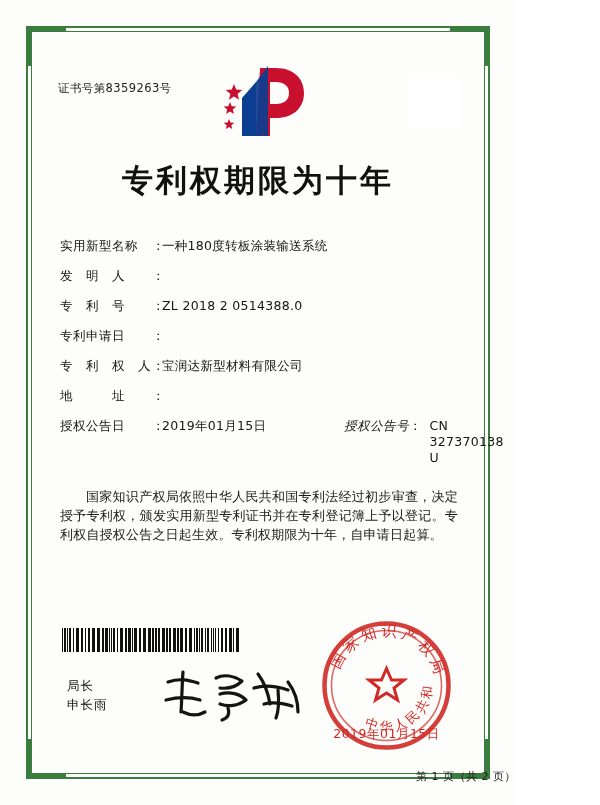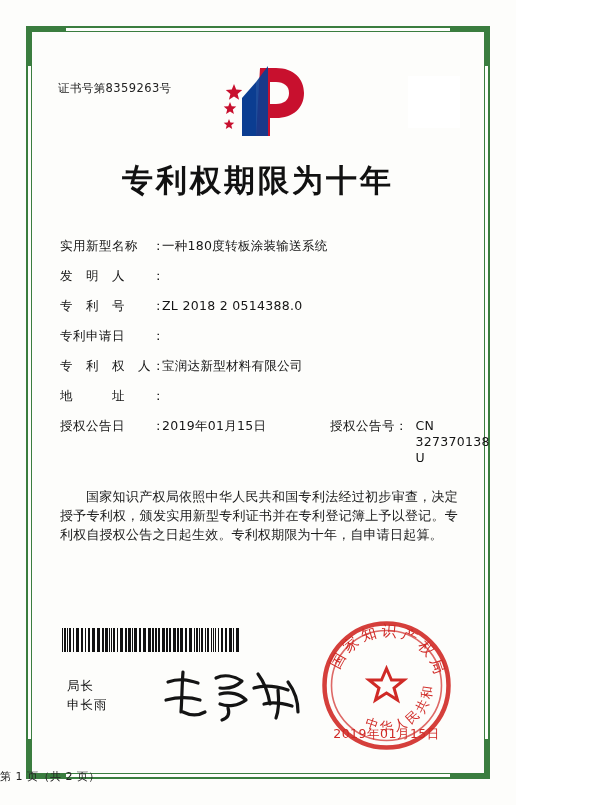--- a/index.html
+++ b/index.html
@@ -133,22 +133,23 @@
     flex: 1 1 auto;
     letter-spacing: 0.3px;
   }
   .field-row.two-col .field-value {
     flex: 0 0 auto;
     min-width: 150px;
   }
   .sub-label {
     flex: 0 0 auto;
     letter-spacing: 0.5px;
-    margin-left: 18px;
+    margin-left: 32px;
     white-space: nowrap;
+    font-style: italic;
   }
   .sub-value {
     flex: 1 1 auto;
     margin-left: 8px;
     letter-spacing: 0.3px;
   }
 
   .paragraphs {
     position: absolute;
     left: 60px;
@@ -215,21 +216,21 @@
     color: #d02a26;
     font-size: 12.5px;
     letter-spacing: 0.5px;
   }
 
   .page-footer {
     position: absolute;
     left: 0;
     right: 0;
     top: 769px;
-    text-align: left;
+    text-align: right;
     font-size: 11px;
     color: #222;
     letter-spacing: 0.5px;
   }
 </style>
 </head>
 <body>
 
 <div class="page">
 

